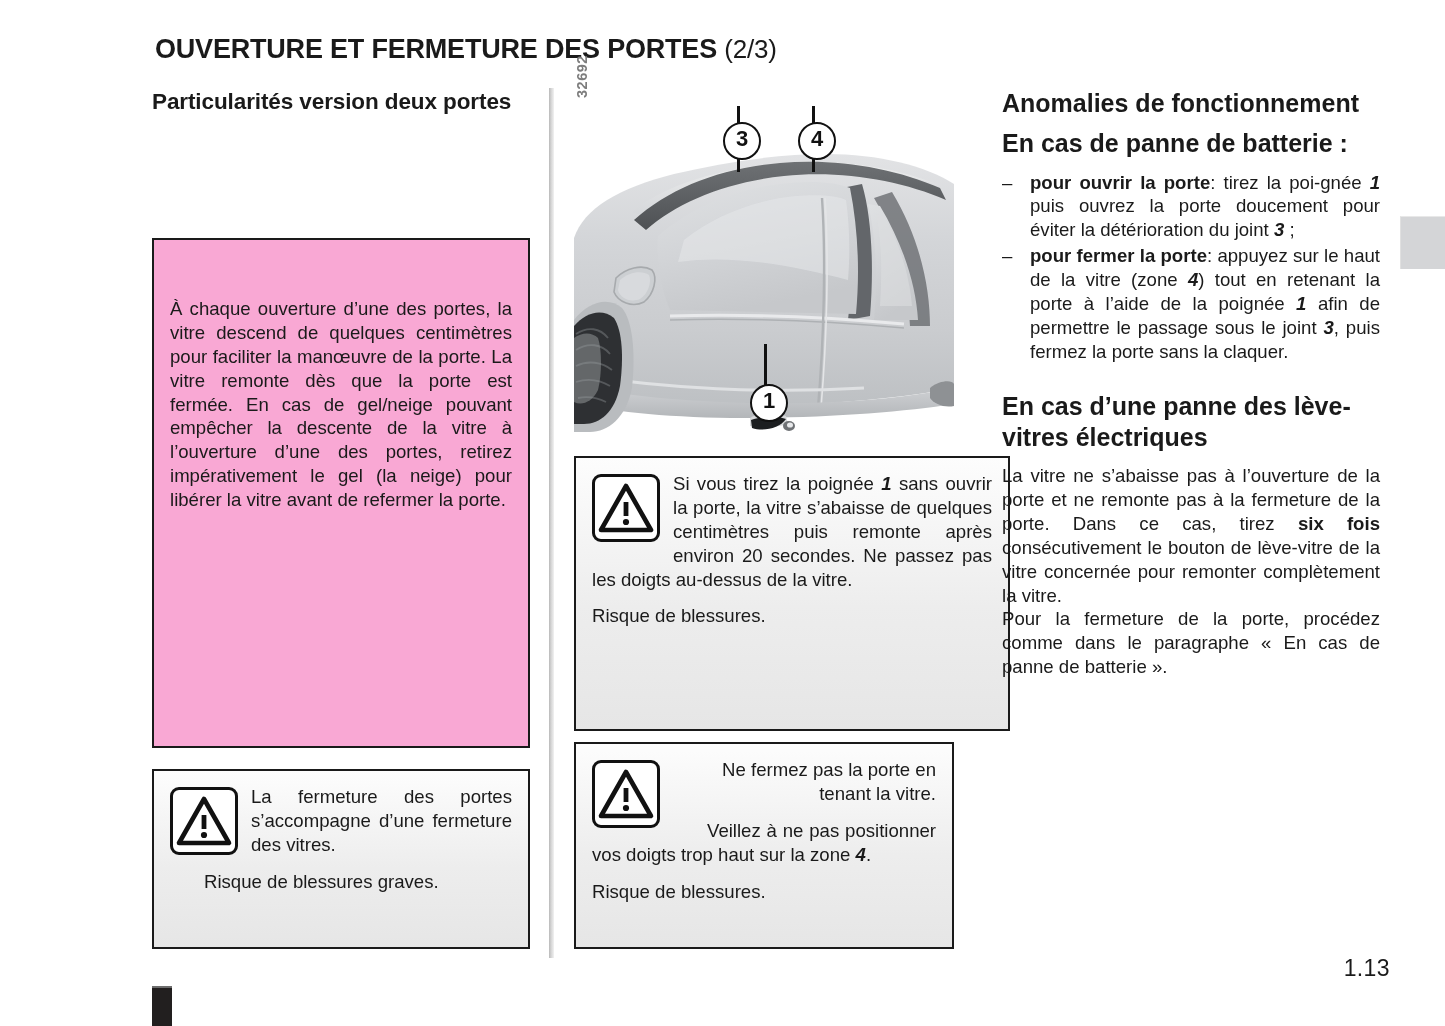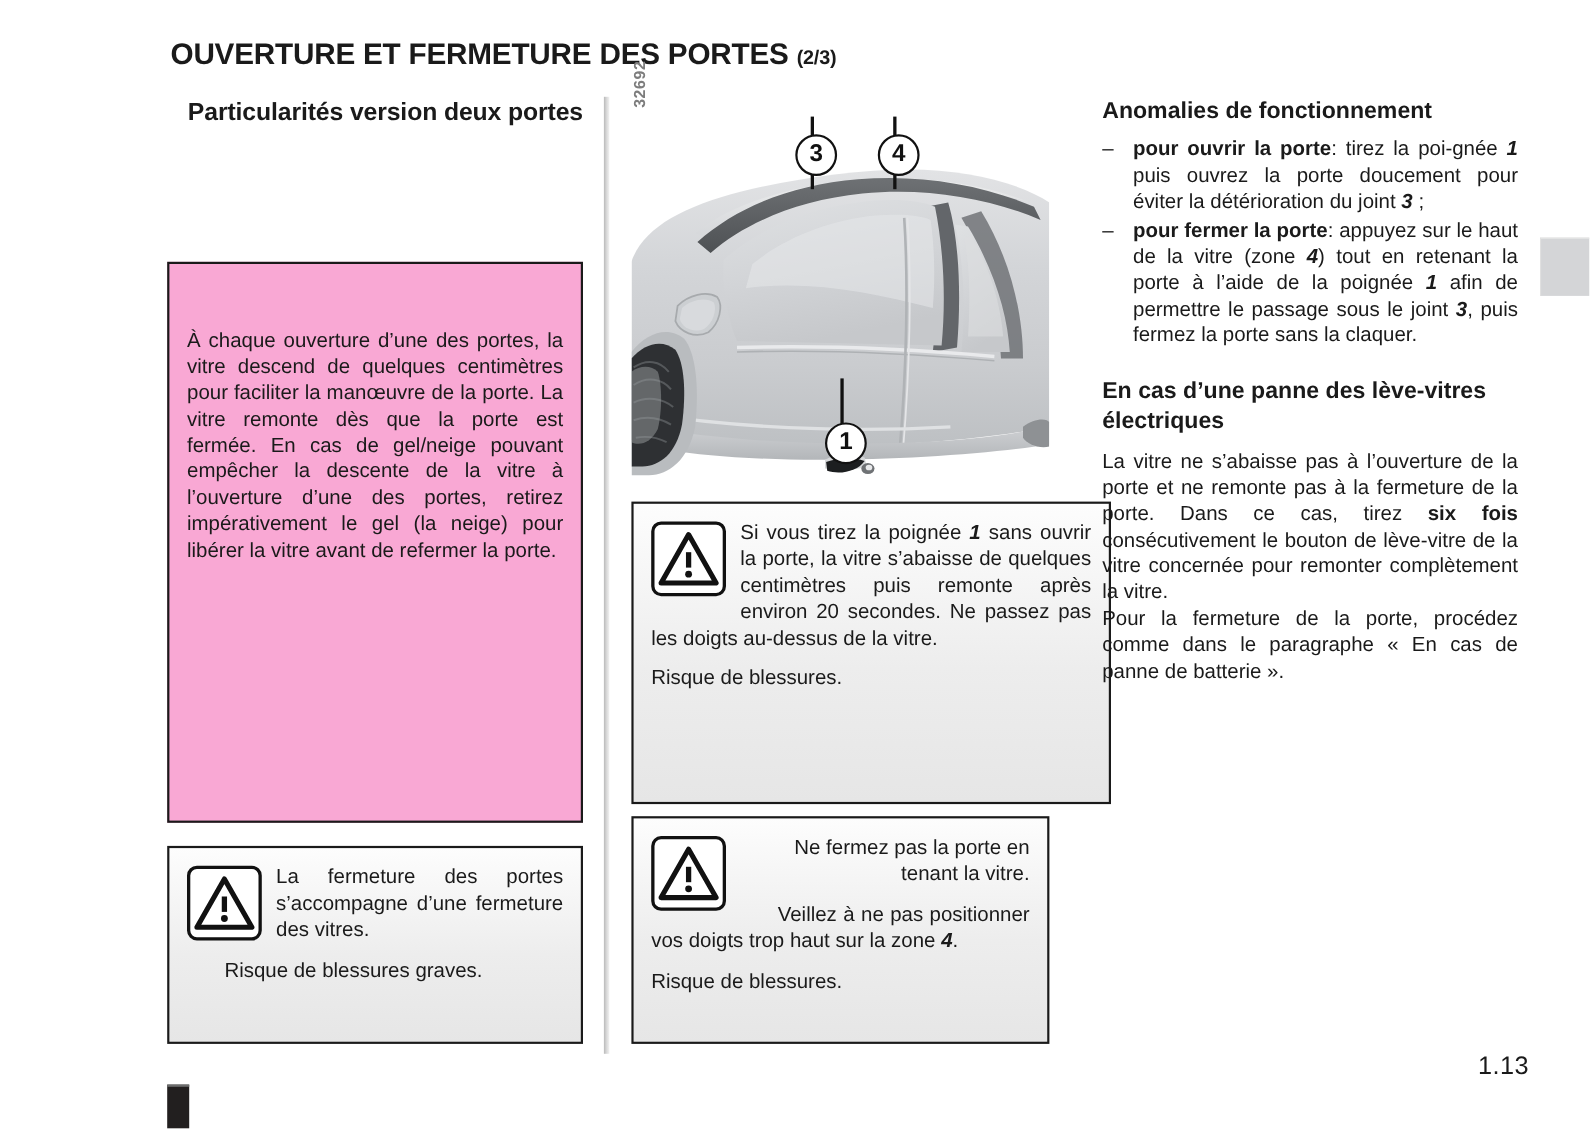--- a/index.html
+++ b/index.html
@@ -29,22 +29,22 @@
   .page-title {
     position: absolute;
     left: 155px;
     top: 34px;
     font-size: 27px;
     font-weight: bold;
     letter-spacing: -0.2px;
     white-space: nowrap;
   }
   .page-title .frac {
-    font-size: 18px;
-    font-weight: bold;
+    font-size: 26px;
+    font-weight: normal;
   }
 
   
   .col-divider {
     position: absolute;
     top: 88px;
     width: 5px;
     height: 870px;
     background: linear-gradient(to right, #b9b9b9 0%, #d6d6d6 45%, #f2f2f2 100%);
   }
@@ -80,33 +80,33 @@
     top: 955px;
     font-size: 23px;
     letter-spacing: 0.4px;
   }
 
   
   .col {
     position: absolute;
     top: 88px;
   }
-  .col-left   { left: 152px;  width: 378px; text-align: right; }
+  .col-left   { left: 152px;  width: 378px; }
   .col-right  { left: 1002px; width: 378px; }
 
   h2.sec-head {
     margin: 0 0 4px 0;
     font-size: 22.5px;
     font-weight: bold;
     line-height: 1.23;
     letter-spacing: -0.1px;
   }
   h3.sub-head {
     margin: 0 0 11px 0;
-    font-size: 21px;
+    font-size: 25px;
     font-weight: bold;
     line-height: 1.25;
   }
   h3.sub-head.tight { margin-bottom: 9px; }
 
   p.body {
     margin: 0 0 0 0;
     font-size: 18.6px;
     line-height: 1.285;
     text-align: justify;
@@ -391,20 +391,21 @@
         </svg>
       </div>
       <p class="body" style="text-align:right;">Ne fermez pas la porte en tenant la vitre.</p>
       <p class="body" style="text-indent:34px;">Veillez à ne pas positionner vos doigts trop haut sur la zone <i class="num">4</i>.</p>
       <p class="body" style="text-align:left;">Risque de blessures.</p>
     </div>
   </div>
 
   <div class="col col-right">
     <h3 class="sub-head tight">Anomalies de fonctionnement</h3>
+    <h3 class="sub-head">En cas de panne de batterie :</h3>
 
     <ul class="dash-list">
       <li>
         <span class="dash">–</span><b>pour ouvrir la porte</b><span>: tirez la poi-gnée <i class="num">1</i> puis ouvrez la porte doucement pour éviter la détérioration du joint <i class="num">3</i> ;</span>
       </li>
       <li style="margin-top:2px;">
         <span class="dash">–</span><b>pour fermer la porte</b><span>: appuyez sur le haut de la vitre (zone <i class="num">4</i>) tout en retenant la porte à l’aide de la poignée <i class="num">1</i> afin de permettre le passage sous le joint <i class="num">3</i>, puis fermez la porte sans la claquer.</span>
       </li>
     </ul>
 

